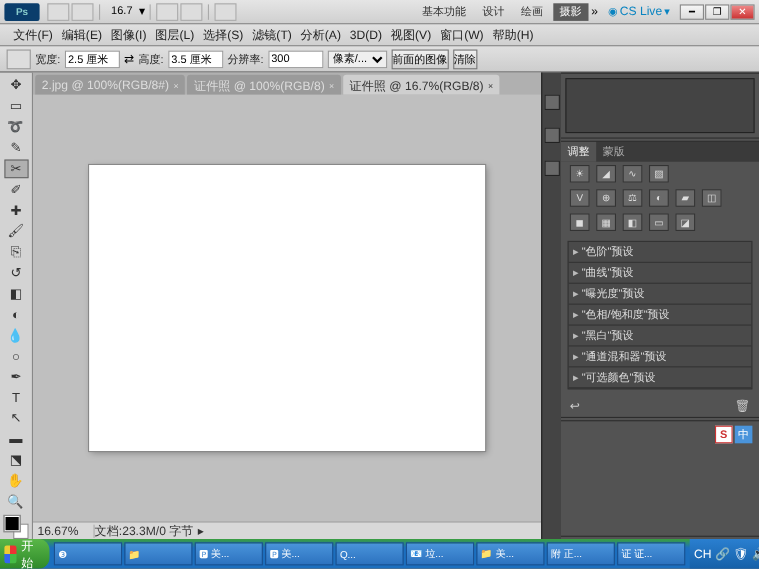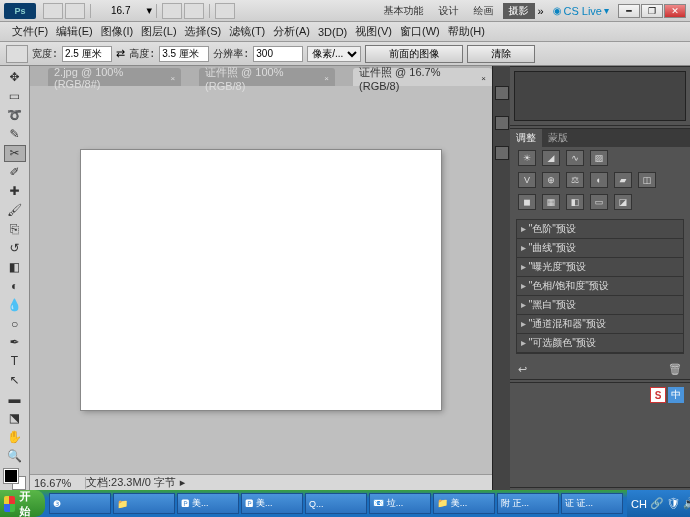--- a/index.html
+++ b/index.html
@@ -1,46 +1,46 @@
 <!DOCTYPE html>
 <html><head>
 <meta charset="utf-8">
 <style>
 * { margin:0; padding:0; box-sizing:border-box; font-family:"Microsoft YaHei",SimSun,sans-serif; font-size:11px; }
 body { width:690px; height:517px; background:#535353; overflow:hidden; position:relative; }
 .topbar { height:22px; background:linear-gradient(#e5e5e5,#d0d0d0); display:flex; align-items:center; padding:0 4px; border-bottom:1px solid #999; }
 .topbar .ps { background:#0a3d6b; color:#8cc; width:32px; height:16px; font-size:9px; font-weight:bold; display:flex; align-items:center; justify-content:center; border-radius:2px; margin-right:6px;}
 .topbar .tbtn { width:20px; height:16px; border:1px solid #aaa; margin:0 1px; background:#ddd;}
 .topbar .sep { width:1px; height:14px; background:#aaa; margin:0 4px;}
-.topbar .zoom { font-size:10px; margin:0 16px;}
+.topbar .zoom { font-size:10px; margin:0 6px;}
 .topbar .right { margin-left:auto; display:flex; align-items:center; gap:3px;}
 .topbar .wrk { padding:1px 6px; font-size:10px; color:#333;}
 .topbar .wrk.act { background:#5b5b5b; color:#fff;}
 .topbar .cslive{ color:#0a84c1; font-size:10px; margin:0 6px; display:flex; align-items:center; gap:2px;}
 .winbtns { display:flex; gap:1px; }
 .winbtns span { width:22px; height:14px; border:1px solid #888; background:linear-gradient(#f5f5f5,#ddd); display:flex; align-items:center; justify-content:center; font-size:9px;}
 .winbtns .close{ background:linear-gradient(#e88,#c33); color:#fff;}
 .menubar { height:20px; background:linear-gradient(#e0e0e0,#d0d0d0); display:flex; align-items:center; padding:0 8px; border-bottom:1px solid #999;}
 .menubar span { padding:2px 4px; font-size:11px; color:#222;}
 .optbar { height:24px; background:linear-gradient(#e0e0e0,#cdcdcd); display:flex; align-items:center; padding:0 6px; gap:4px; border-bottom:1px solid #888;}
 .optbar .ic { width:22px; height:18px; border:1px solid #999; background:#ddd;}
-.optbar label { font-size:10px; color:#222;font-family:Liberation Mono, monospace;}
+.optbar label { font-size:10px; color:#222;}
 .optbar input { width:50px; height:16px; font-size:10px; border:1px solid #999; background:#fff; padding:0 2px;}
 .optbar select{ height:16px; font-size:10px; border:1px solid #999;}
-.optbar .btn{ height:18px; padding:0 23px; border:1px solid #777; background:linear-gradient(#f0f0f0,#d0d0d0); font-size:10px;}
+.optbar .btn{ height:18px; padding:0 0; border:1px solid #777; background:linear-gradient(#f0f0f0,#d0d0d0); font-size:10px;}
 .content { position:absolute; top:66px; left:0; right:0; bottom:27px; display:flex; }
 .toolbox { width:30px; background:#d3d3d3; border-right:1px solid #888; display:flex; flex-direction:column; align-items:center; padding-top:2px;}
 .toolbox .tool { width:22px; height:18px; margin:1px 0; display:flex; align-items:center; justify-content:center; font-size:12px; color:#333;}
 .toolbox .tool.sel { background:#b0b0b0; border:1px solid #666;}
 .toolbox .colors { margin-top:4px; position:relative; width:22px; height:22px;}
 .toolbox .fg { position:absolute; width:14px; height:14px; background:#000; border:1px solid #fff; outline:1px solid #888; top:0; left:0;}
 .toolbox .bg { position:absolute; width:14px; height:14px; background:#fff; border:1px solid #888; bottom:0; right:0;}
 .doc-area { flex:1; background:#bfbfbf; display:flex; flex-direction:column;}
 .tabs { height:20px; background:#b0b0b0; display:flex; align-items:flex-end;}
-.tab { height:18px; padding:2px 6px 0 6px; margin-left:18px; font-size:9px; background:#9a9a9a; color:#ddd; border-top-left-radius:3px; border-top-right-radius:3px; display:flex; align-items:center;}
+.tab { height:18px; padding:2px 6px 0 6px; margin-left:2px; font-size:9px; background:#9a9a9a; color:#ddd; border-top-left-radius:3px; border-top-right-radius:3px; display:flex; align-items:center;}
 .tab.active { background:#cfcfcf; color:#333;}
 .tab .x { margin-left:4px; font-size:8px;}
 .canvas-wrap{ flex:1; display:flex; align-items:center; justify-content:center; position:relative;}
 .canvas { width:360px; height:260px; background:#fff; box-shadow:0 0 0 1px #888, 2px 2px 6px rgba(0,0,0,.3);}
 .statusbar { height:16px; background:#d8d8d8; border-top:1px solid #999; display:flex; align-items:center; font-size:9px; color:#333; padding:0 4px;}
 .statusbar .zoom{ width:52px; border-right:1px solid #aaa; padding-right:4px;}
 .panels { width:180px; background:#535353; display:flex; flex-direction:column;}
 .pnl { background:#535353; border-top:1px solid #2c2c2c; border-bottom:1px solid #2c2c2c; margin-bottom:2px;}
 .pnl .tabs2 { height:18px; display:flex; background:#3a3a3a;}
 .pnl .tabs2 span { padding:2px 6px; font-size:10px; color:#aaa;}
@@ -48,21 +48,21 @@
 .histo { margin:4px; height:50px; background:#444; border:1px solid #222;}
 .adj-label { padding:4px 6px; color:#ddd; font-size:10px;}
 .adj-row { display:flex; gap:6px; padding:3px 8px;}
 .adj-row span { width:18px; height:16px; background:#6a6a6a; border:1px solid #333; display:flex; align-items:center; justify-content:center; color:#ddd; font-size:9px;}
 .presets { margin:6px; border:1px solid #333; background:#4a4a4a;}
 .presets div { padding:2px 4px; font-size:10px; color:#ddd; border-bottom:1px solid #333;}
 .presets div::before{ content:"▸ "; color:#bbb;}
 .dockicons { width:18px; background:#444; border-left:1px solid #222; display:flex; flex-direction:column; align-items:center; padding-top:20px; gap:16px;}
 .dockicons span{ width:14px; height:14px; background:#6a6a6a; border:1px solid #222;}
 .taskbar { position:absolute; bottom:0; left:0; right:0; height:27px; background:linear-gradient(#3a9f3d,#1c6fbf 30%,#1c6fbf); display:flex; align-items:center;}
-.start { height:27px; background:linear-gradient(#5ab748,#2e8a2a); padding:0 10px 0 4px; display:flex; align-items:center; color:#fff; font-weight:bold; font-size:12px; border-radius:0 10px 10px 0;}
+.start { height:27px; background:linear-gradient(#5ab748,#2e8a2a); padding:0 10px 0 4px; display:flex; align-items:center; color:#fff; font-weight:normal; font-size:12px; border-radius:0 10px 10px 0;}
 .start .logo { width:16px; height:16px; background:conic-gradient(#e33 0 25%,#4b4 0 50%,#36e 0 75%,#ec3 0); border-radius:2px; margin-right:4px;}
 .tasks { flex:1; display:flex; align-items:center; padding:0 4px; gap:2px;}
 .tasks .tk { height:21px; width:62px; background:linear-gradient(#4a94db,#2c72bf); border:1px solid #1a5090; color:#fff; font-size:9px; display:flex; align-items:center; padding:0 3px; overflow:hidden;}
 .tray { height:27px; background:linear-gradient(#2a7fd0,#1560a8); display:flex; align-items:center; padding:0 4px; gap:3px; color:#fff; font-size:9px;}
 .imebar { display:flex; align-items:center; gap:2px; margin-right:2px;}
 .imebar .sg { width:16px; height:16px; background:#fff; border:1px solid #c33; color:#c33; display:flex; align-items:center; justify-content:center; font-weight:bold; font-size:10px;}
 .imebar .zh { width:16px; height:16px; background:#4a94db; color:#fff; display:flex; align-items:center; justify-content:center; font-size:10px;}
 </style>
 </head>
 <body>

